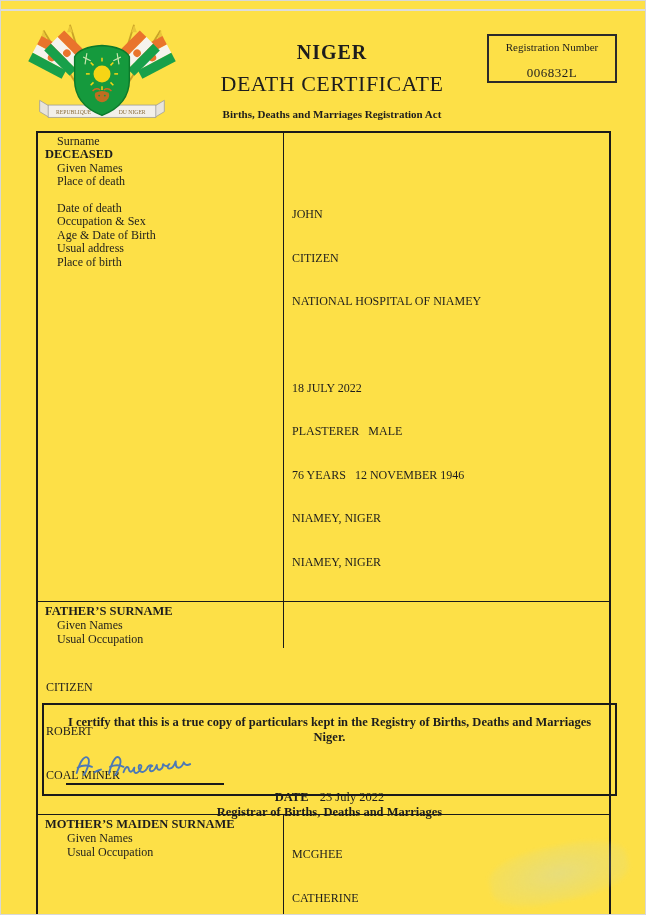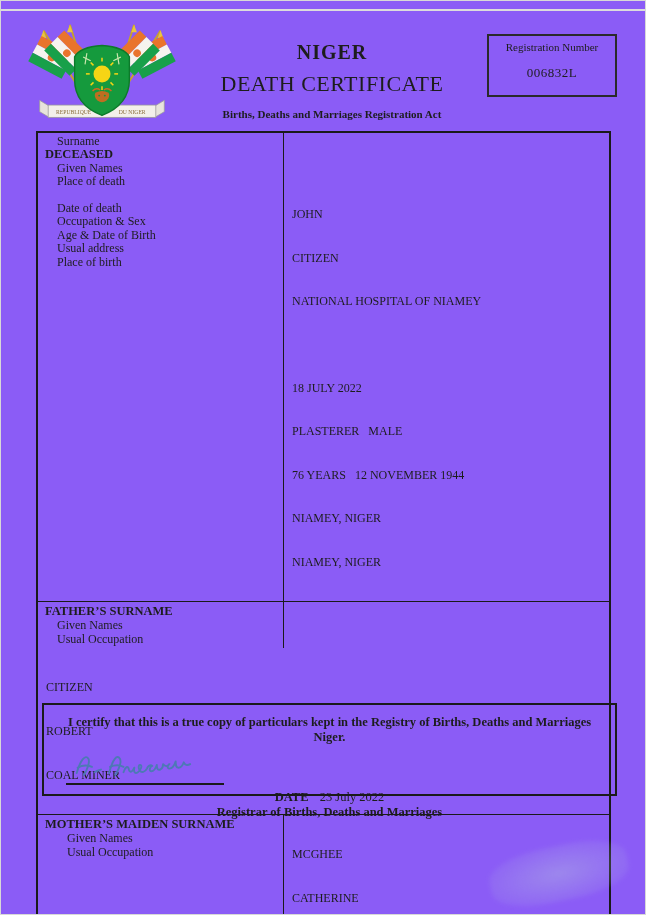--- a/index.html
+++ b/index.html
@@ -1,33 +1,33 @@
 <!DOCTYPE html>
 <html><head>
 <meta charset="utf-8">
 <style>
   * { margin:0; padding:0; box-sizing:border-box; }
   html,body { background:#ffffff; }
   body { font-family:"Liberation Serif", serif; color:#1d1d1d; }
   .page {
-    position:relative; width:646px; height:915px; background:#8b5cf6;
+    position:relative; width:646px; height:915px; background:#fde047;
     border:1px solid #d8d8d8; overflow:hidden;
   }
   .scan-edge { position:absolute; left:0; right:0; top:8px; border-top:2px solid #dcdcdc; }
 
   
   .header { position:absolute; left:0; top:14px; width:100%; display:flex; }
   .coat { width:150px; margin-left:26px; margin-top:6px; }
   .title-block { flex:1; text-align:center; padding-top:26px; }
   .title1 { font-size:20px; font-weight:bold; letter-spacing:1px; }
   .title2 { font-size:22px; font-weight:normal; margin-top:7px; letter-spacing:0.5px; }
   .subtitle { font-size:11px; margin-top:11px;font-weight:bold; }
   .regbox {
     width:130px; margin-right:28px; margin-top:19px; align-self:flex-start;
-    border:2px solid #2a2a2a; text-align:center; padding:5px 4px 6px 4px; height:63px;
+    border:2px solid #2a2a2a; text-align:center; padding:5px 4px 6px 4px; height:49px;
   }
   .regbox .reg-label { font-size:11px; }
   .regbox .reg-number { font-size:13px; margin-top:12px; letter-spacing:0.5px; }
 
   
   .main-table {
     position:absolute; left:35px; top:130px; width:575px;
     border:2px solid #1a1a1a; font-size:12px;
   }
   .row { display:flex; border-bottom:1px solid #1a1a1a; }
@@ -176,21 +176,21 @@
         <div class="ln indent1">Place of birth</div>
       </div>
       <div class="cell-r">
         <div class="ln"></div>
         <div class="ln">JOHN</div>
         <div class="ln">CITIZEN</div>
         <div class="ln">NATIONAL HOSPITAL OF NIAMEY</div>
         <div class="ln"></div>
         <div class="ln">18 JULY 2022</div>
         <div class="ln">PLASTERER   MALE</div>
-        <div class="ln">76 YEARS   12 NOVEMBER 1944</div>
+        <div class="ln">76 YEARS   12 NOVEMBER 1946</div>
         <div class="ln">NIAMEY, NIGER</div>
         <div class="ln">NIAMEY, NIGER</div>
       </div>
     </div>
 
     <div class="row r-father">
       <div class="cell-l">
         <div class="ln14 sec-title">FATHER’S SURNAME</div>
         <div class="ln14 indent1">Given Names</div>
         <div class="ln14 indent1">Usual Occupation</div>

